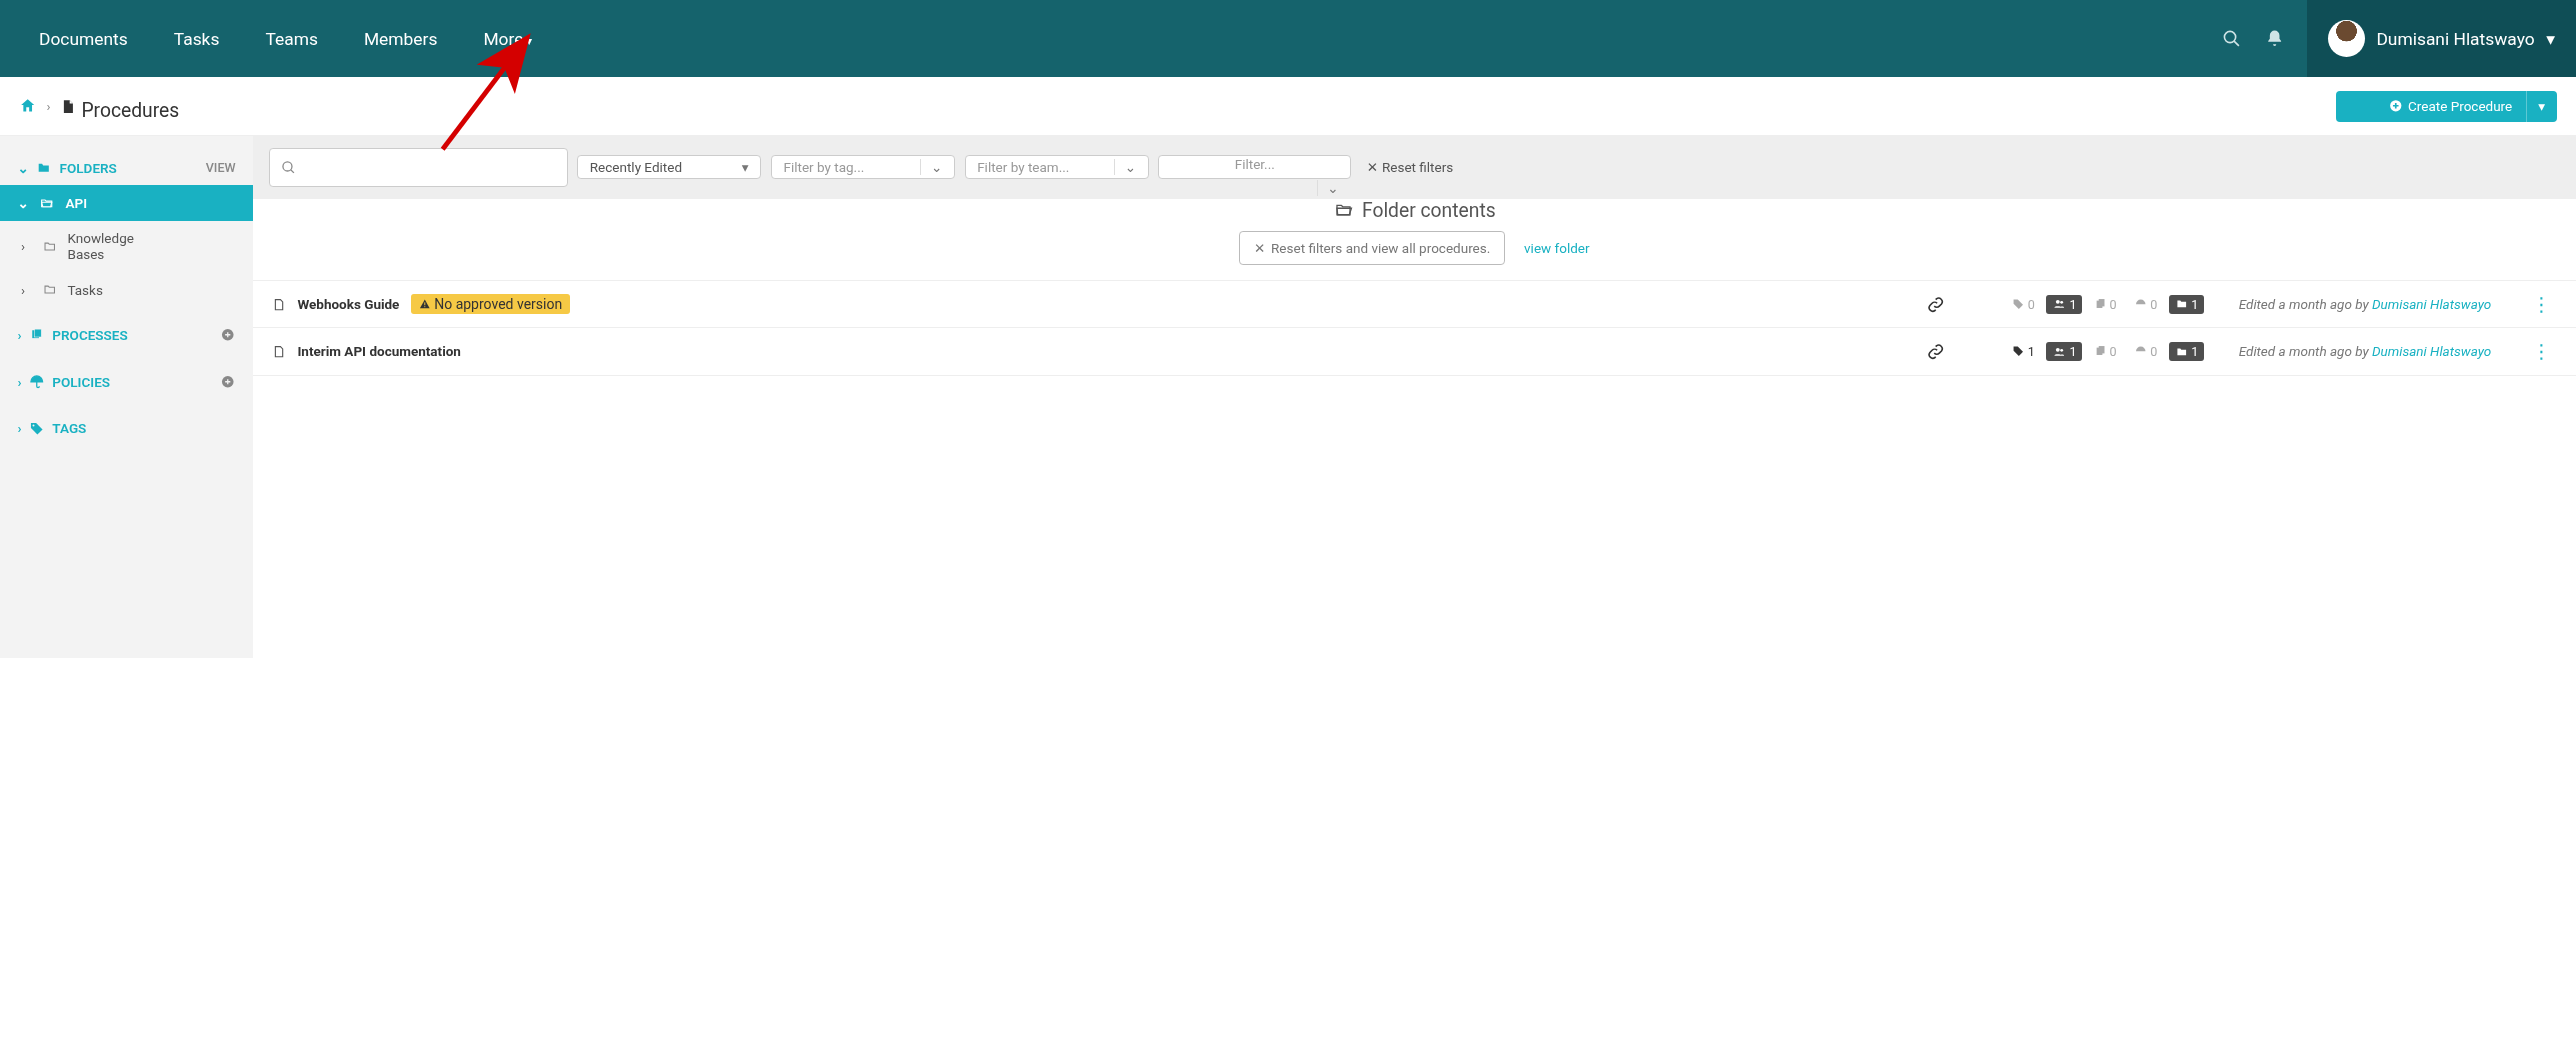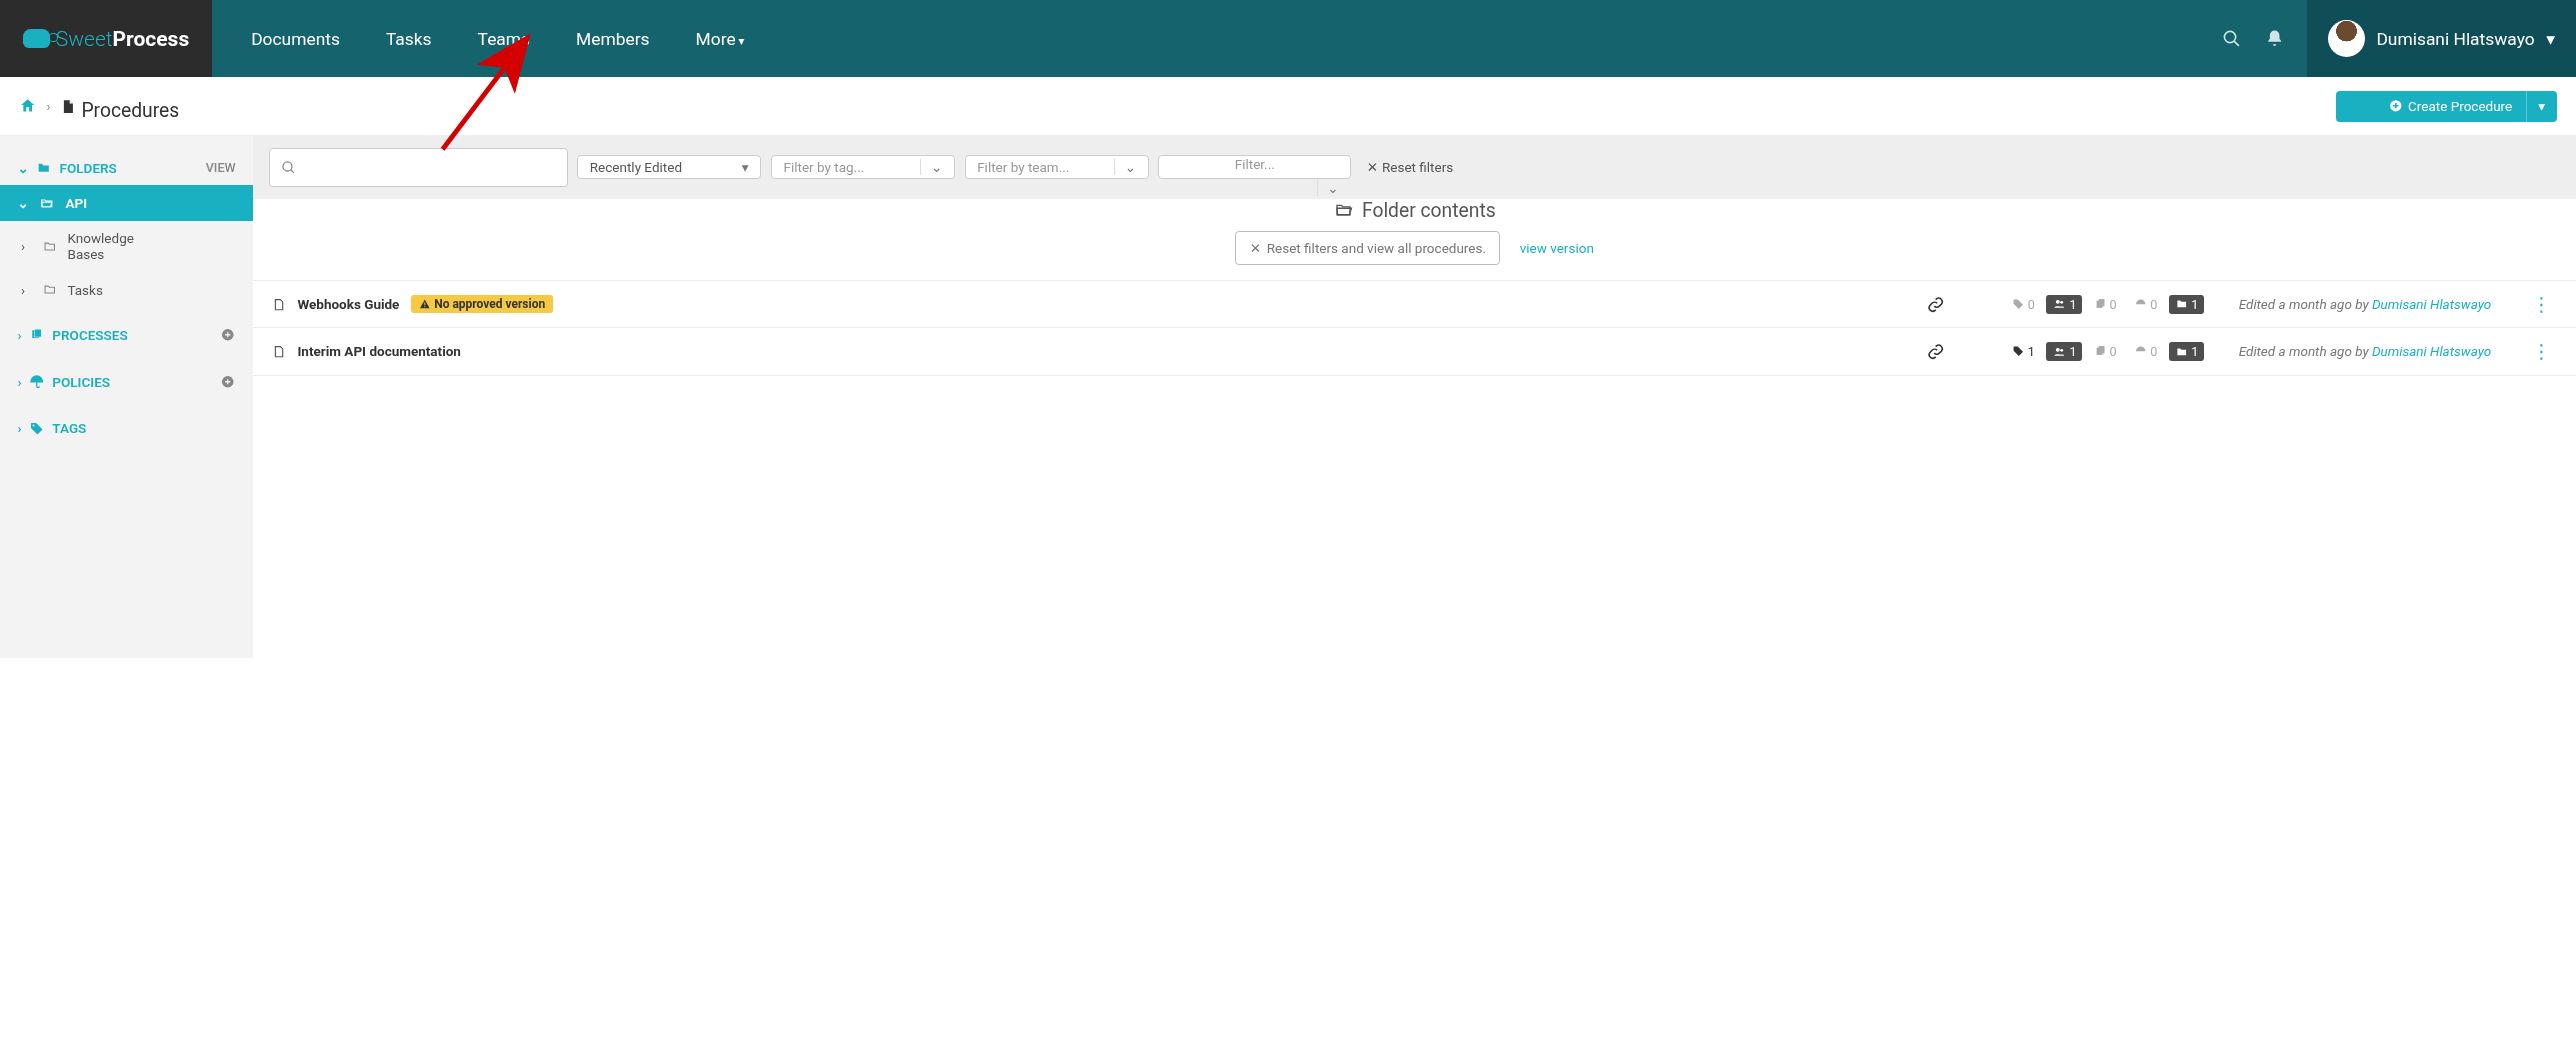--- a/index.html
+++ b/index.html
@@ -57,46 +57,40 @@
   .count { padding: 13.5px 19.3px; color: #777; }
 
   .folder-head { text-align: center; color: #555; font-size: 19.3px; display:flex; align-items:center; justify-content:center; gap:7.7px; }
   .folder-actions { display: flex; align-items: center; justify-content: center; gap: 19.3px; margin-top: 9.7px; margin-bottom: 15.5px; }
   .btn-outline { border: 1px solid #bbb; border-radius: 3.9px; padding: 7.7px 13.5px; color: #777; background: #fff; display: flex; align-items: center; gap: 5.8px; cursor: pointer; }
   .link { color: #19b1c2; cursor: pointer; }
 
   .proc-row { display: flex; align-items: center; padding: 11.6px 19.3px; border-top: 1px solid #eee; border-bottom: 1px solid #eee; gap: 11.6px; }
   .proc-row + .proc-row { border-top: none; }
   .proc-title { font-weight: 700; color: #333; }
-  .badge { background: #f6c945; color: #333; font-size: 12px; padding: 1.9px 7.7px; border-radius: 2.9px; display: inline-flex; align-items: center; gap: 3.9px; font-weight: 700; }
+  .badge { background: #f6c945; color: #333; font-size: 14px; padding: 1.9px 7.7px; border-radius: 2.9px; display: inline-flex; align-items: center; gap: 3.9px; font-weight: 400; }
   .proc-row .grow { flex: 1; }
   .link-icon { color: #333; font-size: 15.5px; }
   .copy-gap { width: 39px; }
   .stats { display: flex; gap: 5.8px; align-items: center; }
   .stat { display: inline-flex; align-items: center; gap: 2.9px; padding: 1.9px 5.8px; border-radius: 2.9px; color: #aaa; font-size: 12.6px; }
   .stat.dark { background: #4e4e4e; color: #fff; }
   .stat.active { color: #333; }
   .meta { color: #777; font-style: italic; margin-left: 23px; white-space: nowrap; }
   .meta .author { color: #19b1c2; font-style: italic; }
   .dots { color: #19b1c2; font-size: 19.3px; padding: 0 5.8px; cursor: pointer; margin-left: 23px; }
 
   
   .arrow-svg { position: absolute; left: 433px; top: 33px; pointer-events: none; }
   svg { display: block; }
 </style>
 </head>
 <body>
 
 <div class="topbar">
-  <div class="logo-box">
-    <span class="cup"></span>
-    <span class="logo-text">
-      <span>Sweet</span><b>Process</b>
-    </span>
-  </div>
   <div class="nav-links">
     <span>Documents</span>
     <span>Tasks</span>
     <span>Teams</span>
     <span>Members</span>
     <span class="more">More</span>
   </div>
   <div class="spacer"></div>
   <div class="top-icons">
     <span>
@@ -293,21 +287,21 @@
             <path d="M3 10h20l-3 9H4z"></path>
           </svg>
       </span>
       <span>Folder contents</span>
     </div>
     <div class="folder-actions">
       <div class="btn-outline">
         <span>✕</span>
         <span>Reset filters and view all procedures.</span>
       </div>
-      <span class="link">view version</span>
+      <span class="link">view folder</span>
     </div>
 
     <div class="proc-row">
       <span>
         <svg width="13.5" height="17.4" viewBox="0 0 24 24" fill="none" stroke="#555" stroke-width="2">
             <path d="M6 3h9l4 4v14H6z"></path>
           </svg>
       </span>
       <span class="proc-title">Webhooks Guide</span>
       <span class="badge">

